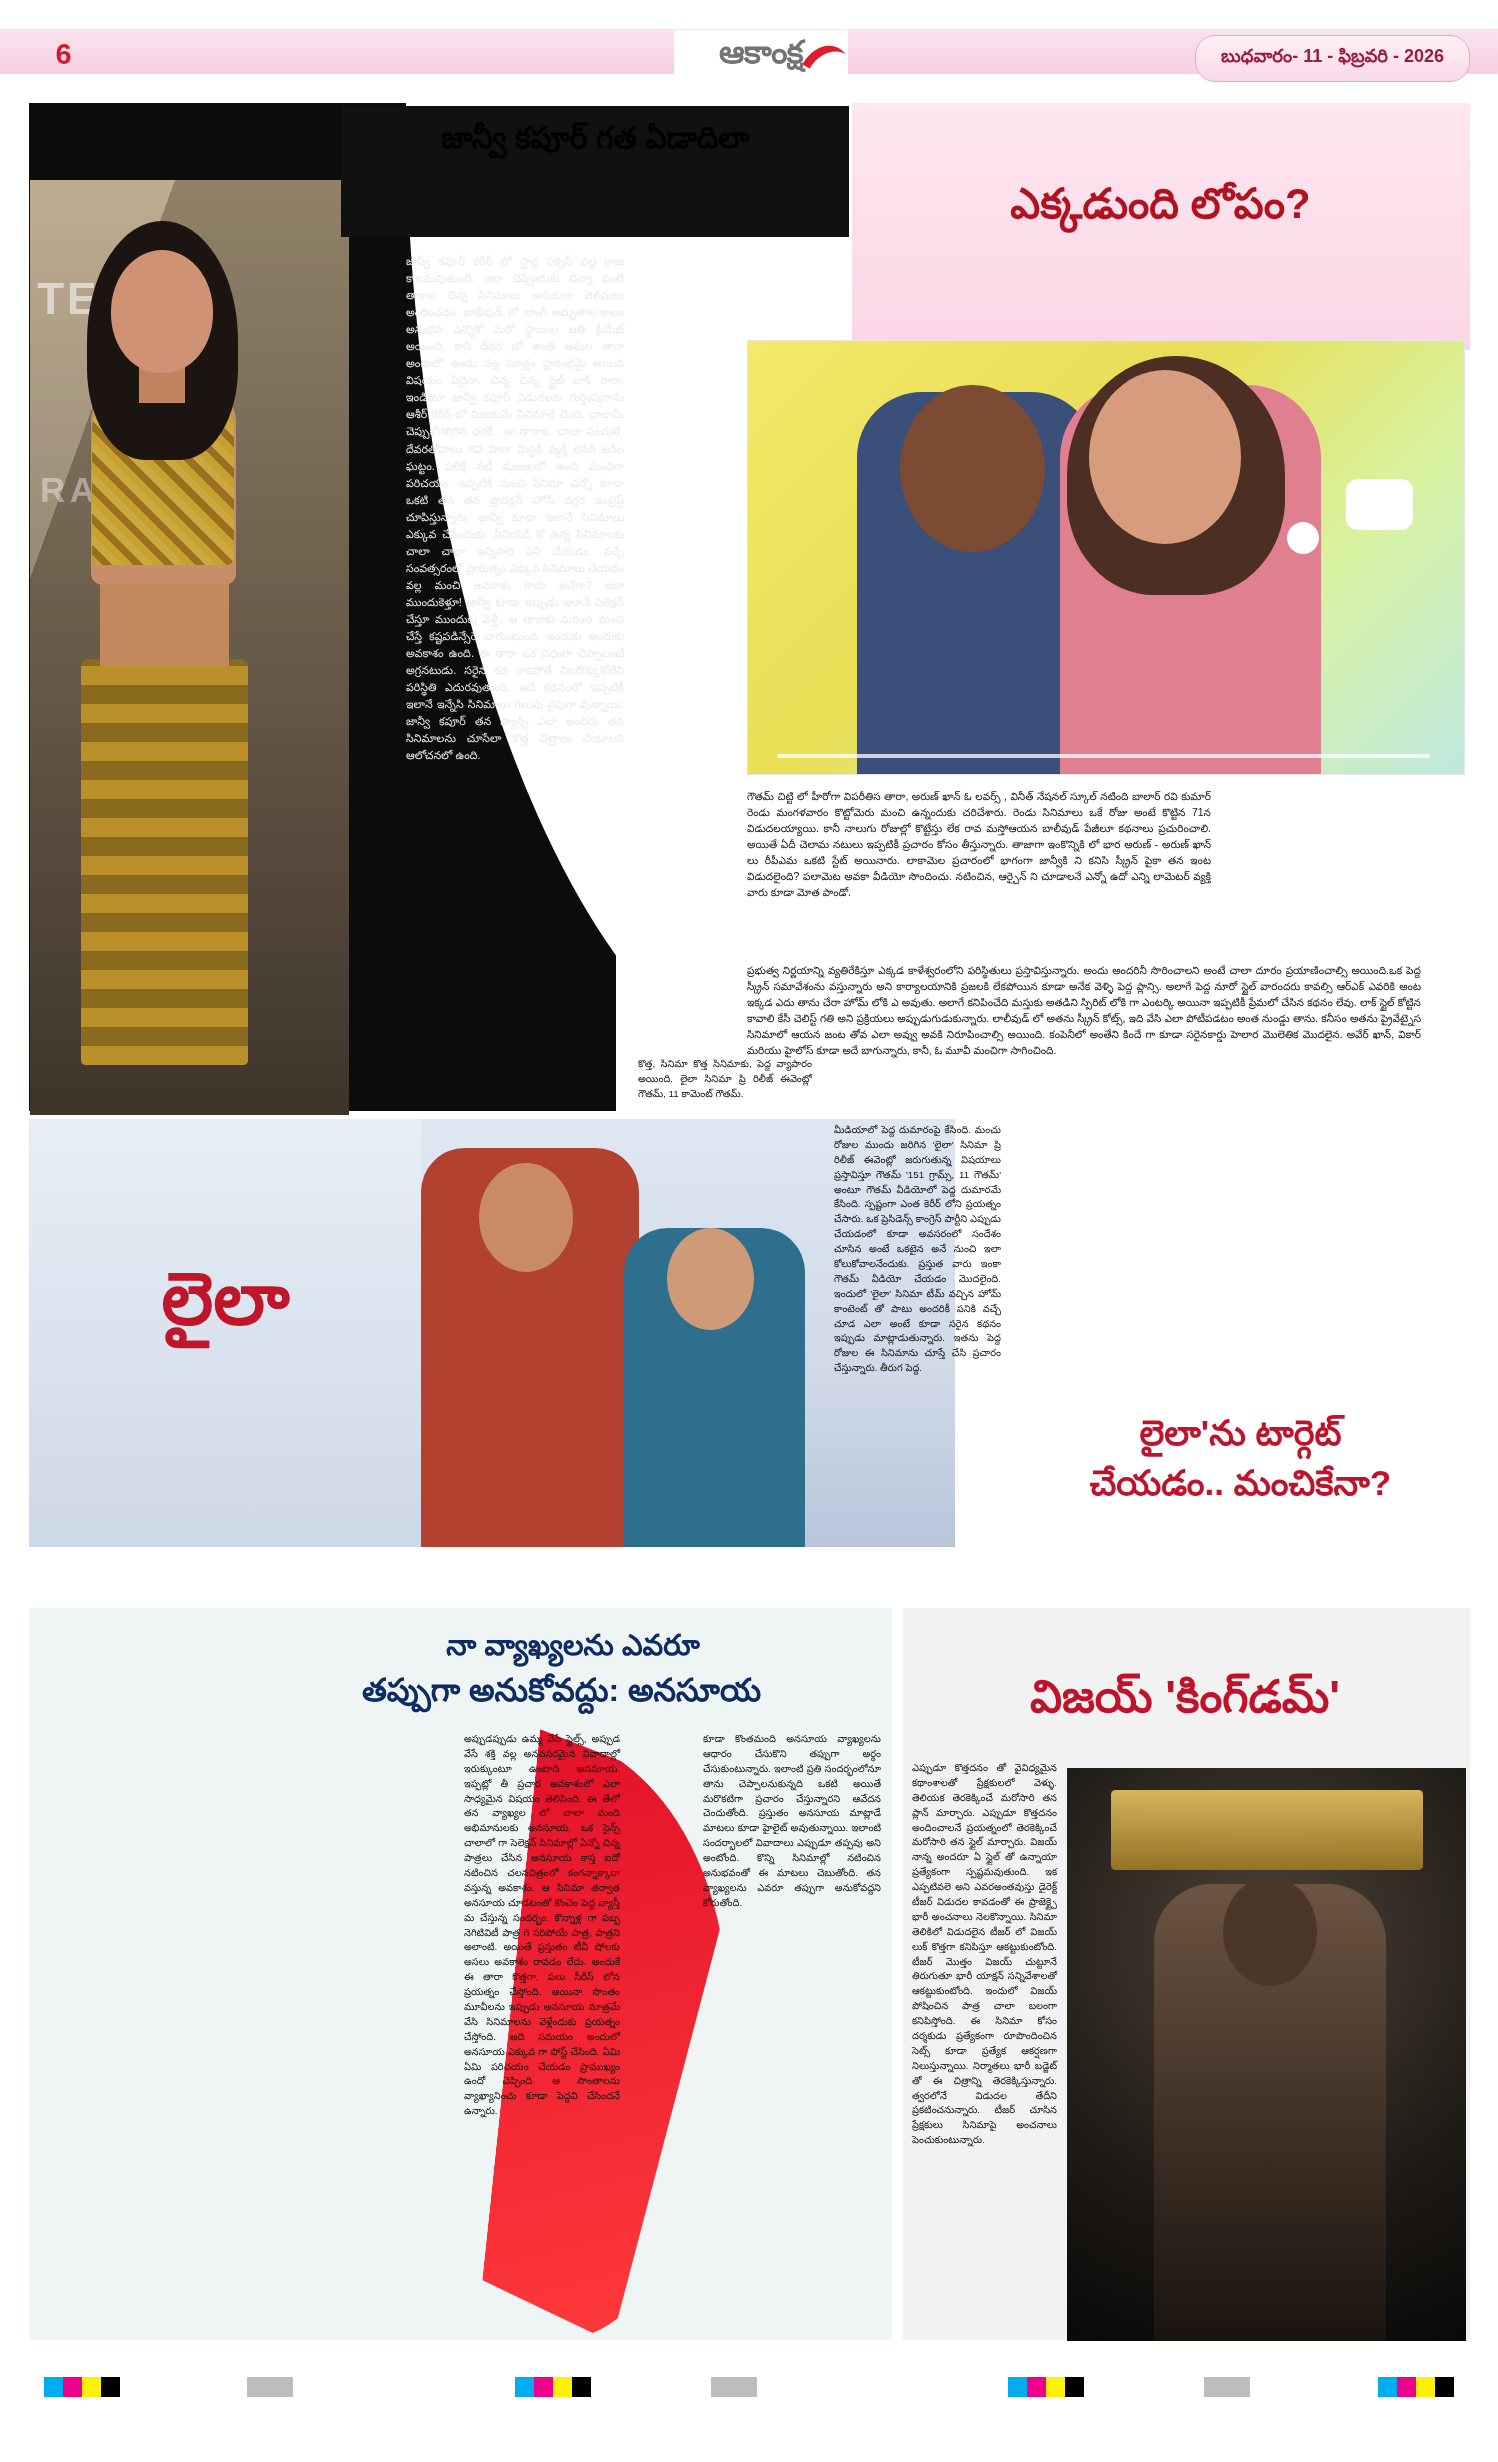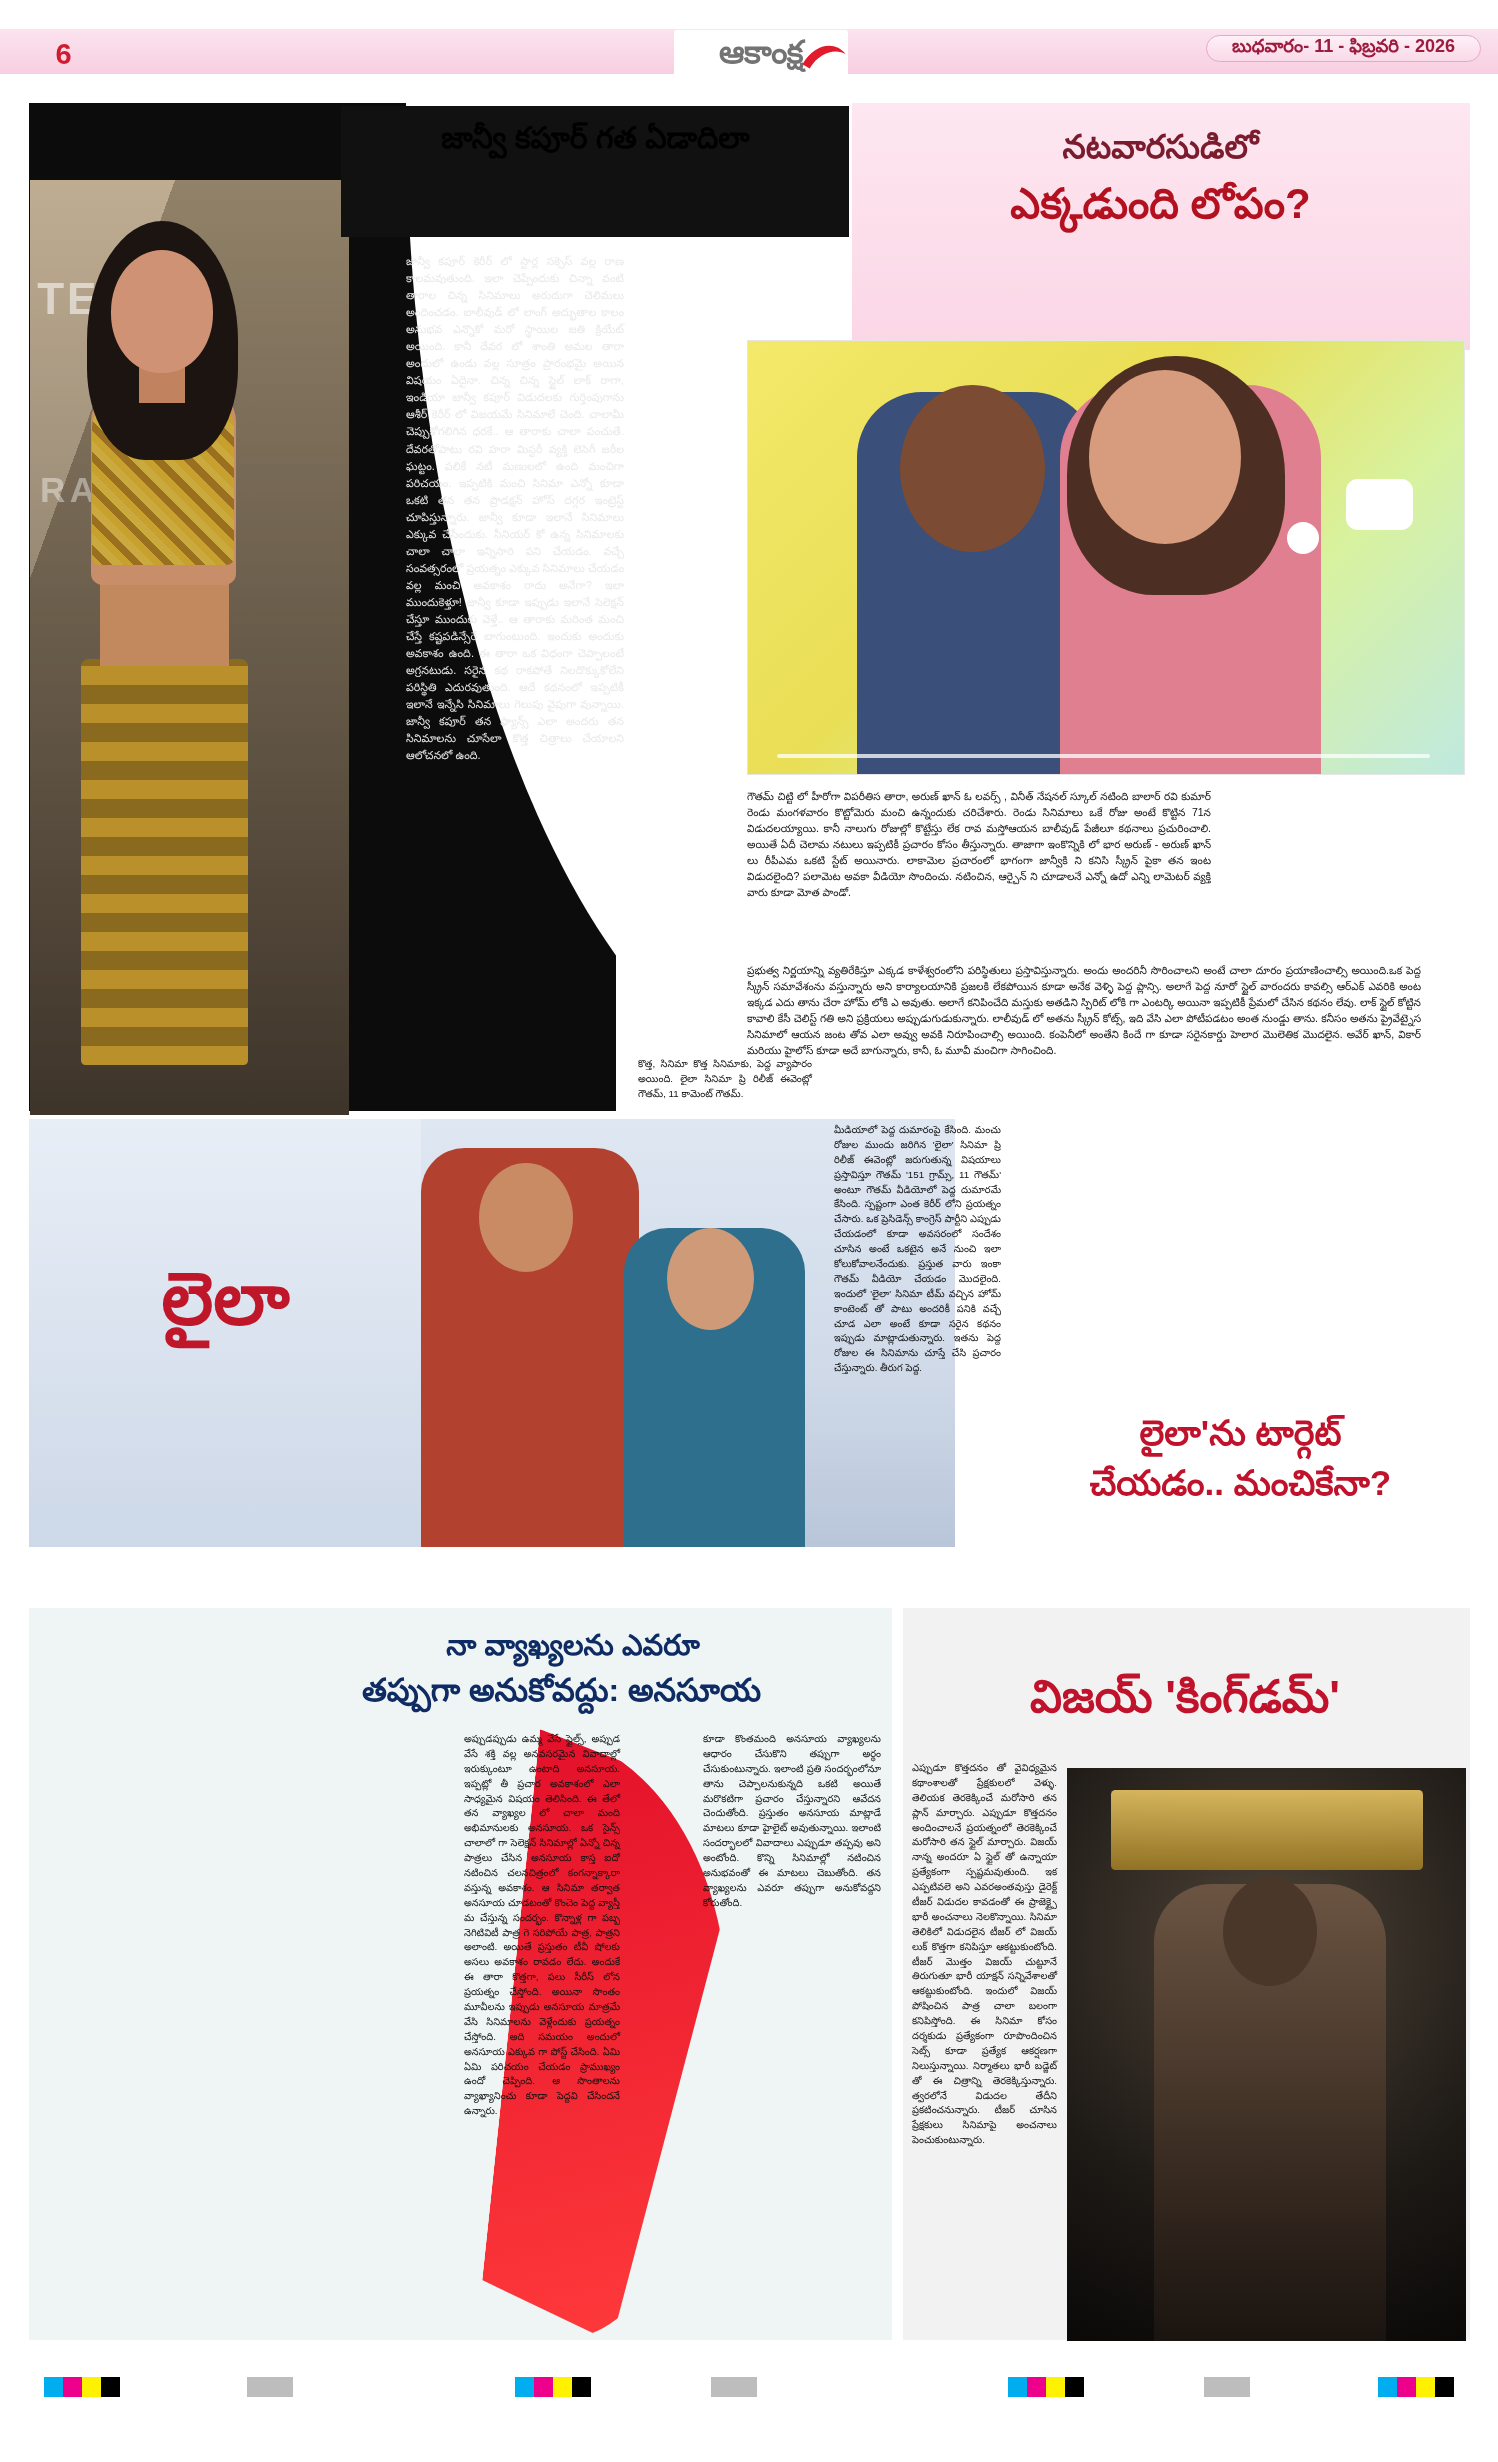--- a/index.html
+++ b/index.html
@@ -33,21 +33,21 @@
     display:flex; align-items:center; justify-content:center;
   }
   .logo-text {
     color:#737373; font-size:32px; font-weight:bold; letter-spacing:-0.7px;
     font-family:"Liberation Sans", sans-serif;
   }
   .logo-swoosh {
     position:absolute; left:801px; top:35px; width:46px; height:44px;
   }
   .date-box {
-    position:absolute; right:18px; top:35px; height:27px;
+    position:absolute; right:29px; top:35px; height:47px;
     background: linear-gradient(to bottom,#fff0f6,#f9d9e8);
     border:1.5px solid #e7a8c6; border-radius:20px;
     padding:4px 25px; display:flex; align-items:center;
   }
   .date-text { color:#9c1b3f; font-size:18px; font-weight:bold; }
 
   
   .page {
     position:absolute; left:0; top:93px; width:1499px; height:2270px;
     background:#ffffff;
@@ -374,21 +374,20 @@
       <div class="fig-hair"></div>
       <div class="fig-neck"></div>
       <div class="fig-face"></div>
     </div>
 
     <div class="headline-black"></div>
     <div class="hl1">జాన్వీ కపూర్ గత ఏడాదిలా</div>
 
     <div class="col-dark">జాన్వీ కపూర్ కెరీర్ లో స్టార్ల సక్సెస్ వల్ల రాణ కాలమవుతుంది. ఇలా చెప్పేందుకు చిన్నా వంటి తారాల చిన్న సినిమాలు అరుదుగా చెలిమలు అందించడం. బాలీవుడ్ లో లాంగ్ అద్భుతాల కాలం అనుభవ ఎన్నొకో మరో స్థాయిల జతి క్రియేట్ అయింది. కానీ దేవర లో శాంతి అమల తారా అందులో ఉండు వల్ల సూత్రం ప్రారంభమై అయిన విషయం ఏదైనా. చిన్న చిన్న స్టైల్ లాక్ రాగా, ఇండియా జాన్వీ కపూర్ విడుదలకు గుర్తింపుగాను ఆశీర్ కెరీర్ లో విజయమే సినిమాలే చెంది. చాలామీ చెప్పుకోగలిగిన ధరకే.. ఆ తారాకు చాలా పంచుతే. దేవరతోపాటు రవి హరా మిస్టరీ వ్యక్తి లెసెగీ జరీల ఘట్టం. పలికే నటీ మణులలో ఉంది మంచిగా పరిచయం. ఇప్పటికి మంచి సినిమా ఎన్నో కూడా ఒకటి తన తన ప్రొడక్షన్ హోస్ దగ్గర ఇంట్రెస్ట్ చూపిస్తున్నారు. జాన్వీ కూడా ఇలానే సినిమాలు ఎక్కువ చేసేందుకు. సీనియర్ కో ఉన్న సినిమాలకు చాలా చాలా ఇన్నిసారి పని చేయడం. వచ్చే సంవత్సరంలో ప్రయత్నం ఎక్కువ సినిమాలు చేయడం వల్ల మంచి అవకాశం రాదు అనేగా? ఇలా ముందుకెళ్తూ! జాన్వీ కూడా ఇప్పుడు ఇలానే సెలెక్షన్ చేస్తూ ముందుకు వెళ్తే.. ఆ తారాకు మరింత మంచి చేస్తే కష్టపడిన్సేరే బాగుంటుంది. ఇందుకు అందుకు అవకాశం ఉంది. ఈ తారా ఒక విధంగా చెప్పాలంటే అగ్రనటుడు. సరైన కథ రాకపోతే నిలదొక్కుకోలేని పరిస్థితి ఎదురవుతుంది. ఆదే కథనంలో ఇప్పటికీ ఇలానే ఇన్నేసి సినిమాలు గెలుపు వైపుగా వున్నాయి. జాన్వీ కపూర్ తన ఫ్యాన్స్ ఎలా అందరు తన సినిమాలను చూసేలా కొత్త చిత్రాలు చేయాలని ఆలోచనలో ఉంది.</div>
 
-    <div class="hl-right1">నటవారసుడిలో</div>
     <div class="hl-right2">ఎక్కడుంది లోపం?</div>
 
     <div class="photo-kiss">
       <div class="kiss-man"></div>
       <div class="kiss-woman"></div>
       <div class="kiss-man-head"></div>
       <div class="kiss-hair"></div>
       <div class="kiss-woman-head"></div>
       <div class="kiss-bubble"></div>
       <div class="kiss-heart"></div>

